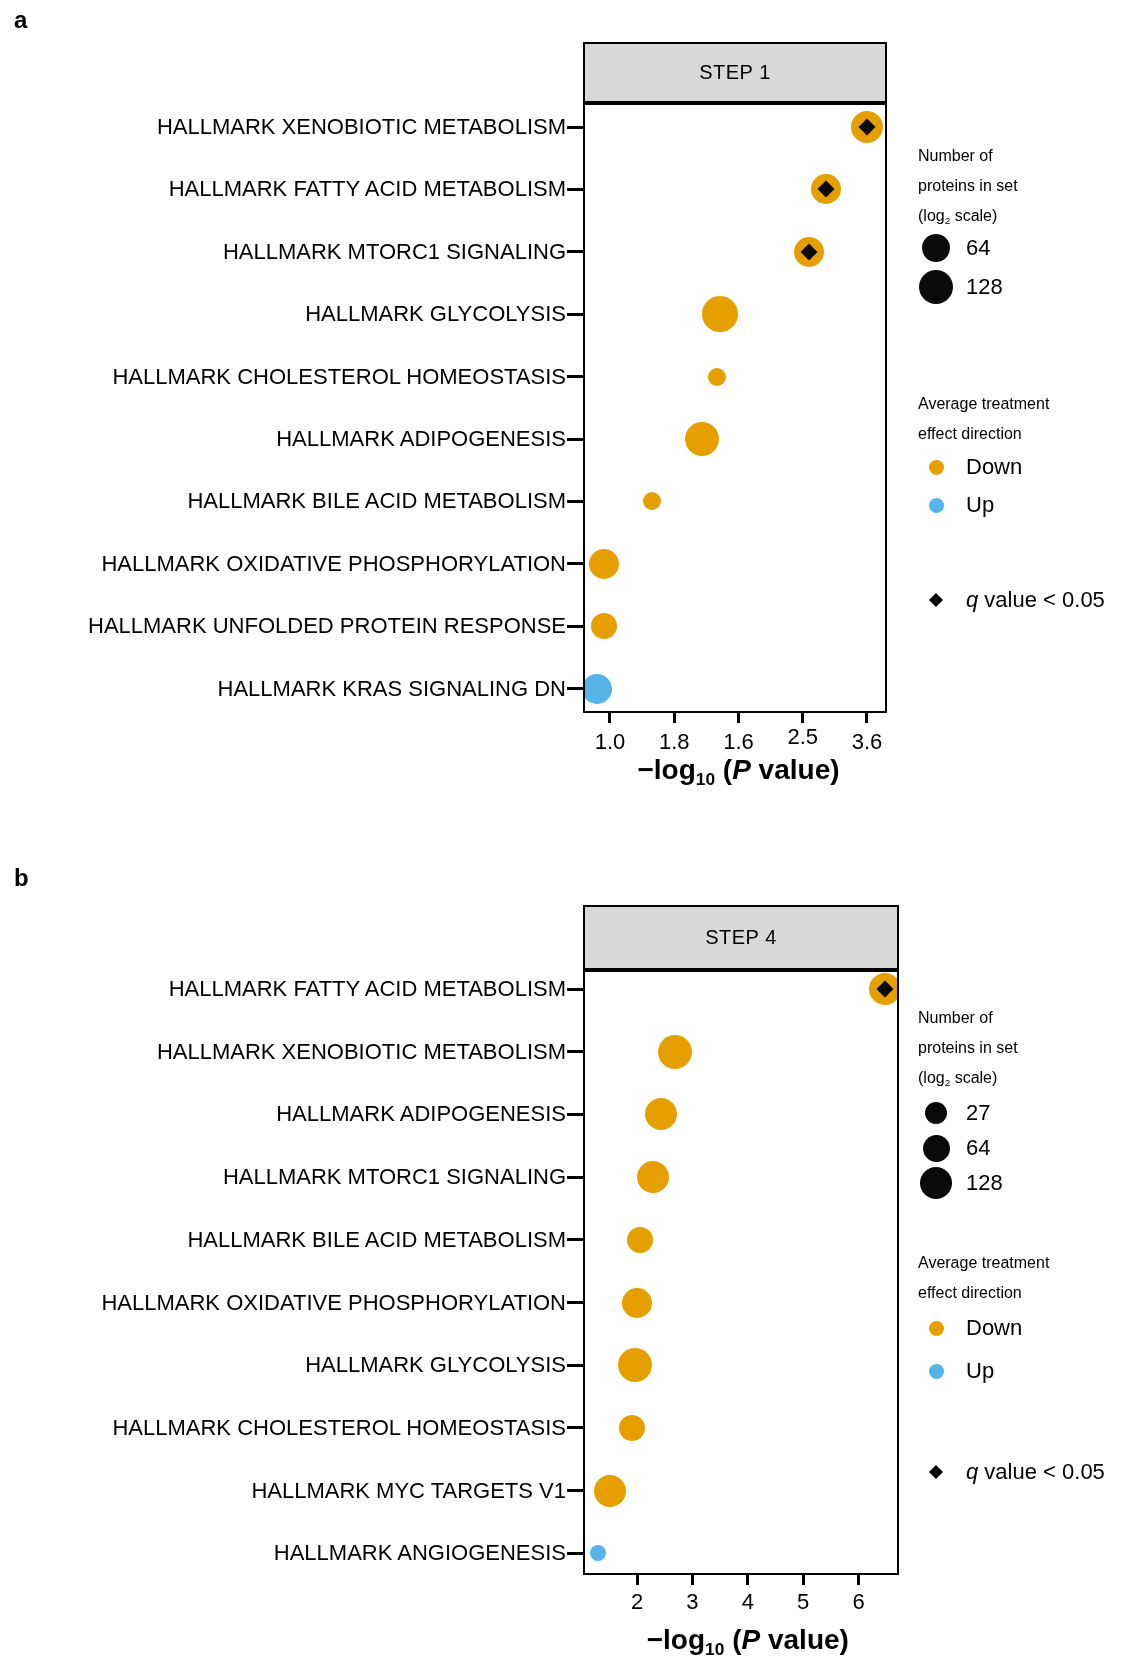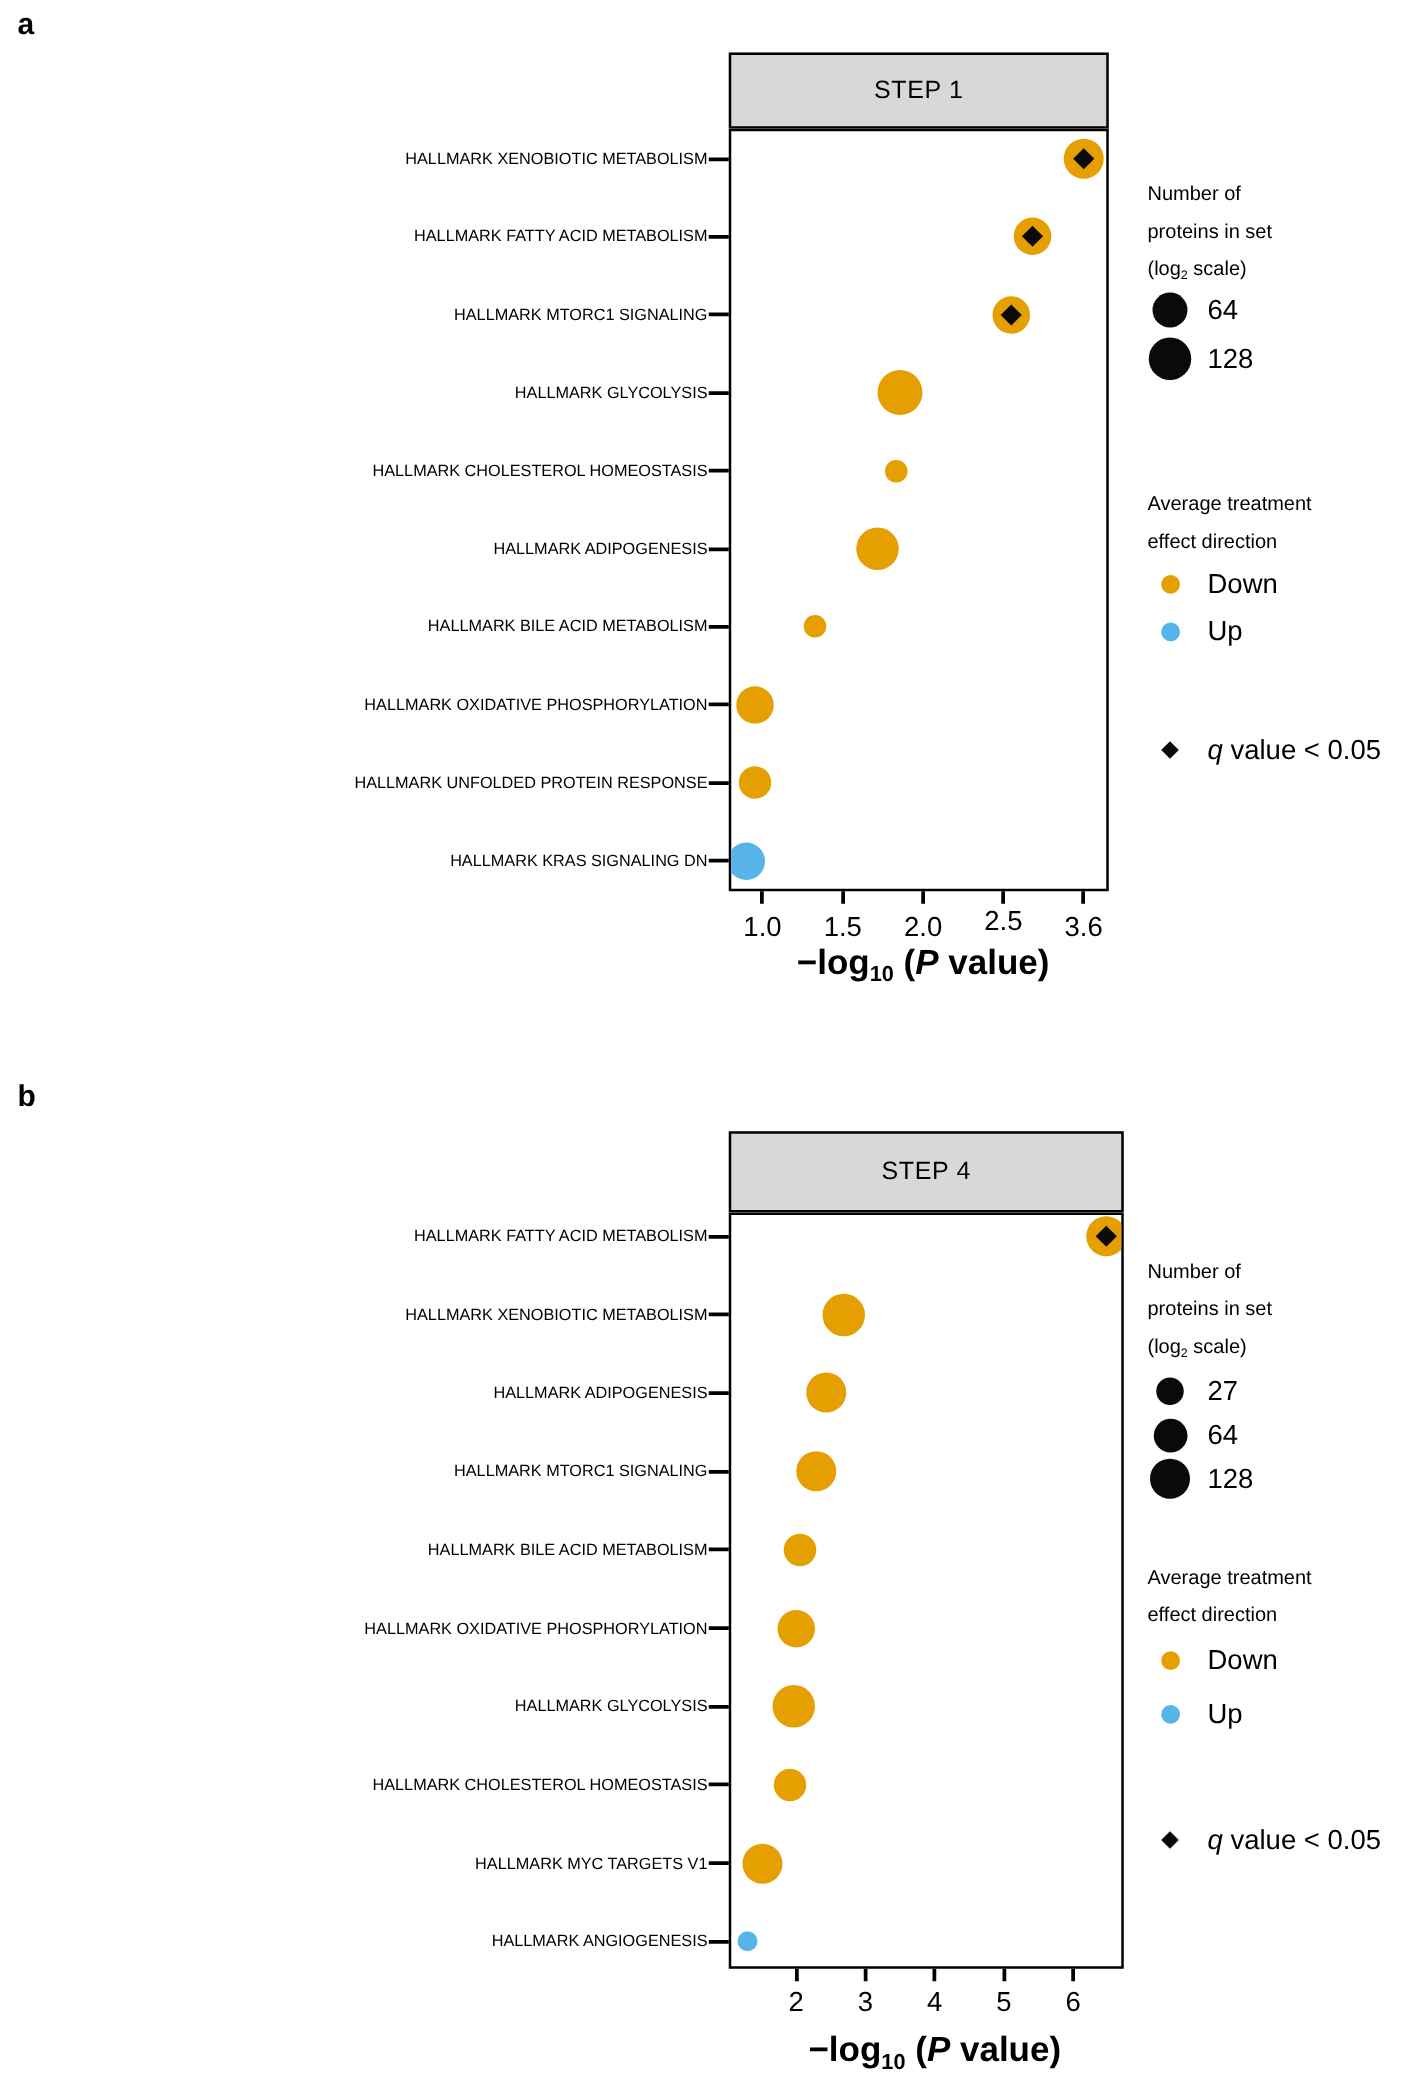--- a/index.html
+++ b/index.html
@@ -13,21 +13,21 @@
   #letter-b{left:14px;top:866px;}
   .hdr{
     position:absolute;background:#d8d8d8;border:2px solid #000;box-sizing:border-box;
     display:flex;align-items:center;justify-content:center;font-size:20px;letter-spacing:.5px;
   }
   .plotbox{
     position:absolute;border:2px solid #000;border-top:2px solid #000;box-sizing:border-box;
     background:#fff;overflow:hidden;
   }
   .cat-label{
-    position:absolute;font-size:13px;line-height:24px;white-space:nowrap;
+    position:absolute;font-size:22px;line-height:24px;white-space:nowrap;
     transform:translateY(-50%);text-align:right;
   }
   .cat-tick{position:absolute;height:3px;background:#000;}
   .dot{position:absolute;border-radius:50%;}
   .dot-diamond{
     position:absolute;left:50%;top:50%;width:12px;height:12px;background:#0a0a0a;
     transform:translate(-50%,-50%) rotate(45deg);
   }
   .x-tick{position:absolute;width:3px;height:10px;background:#000;}
   .x-tick-label{
@@ -92,23 +92,23 @@
     <div class="cat-tick" style="left: 567px; top: 499.9px; width: 16px;"></div>
     <div class="cat-label" style="right: 566px; top: 563.8px;">HALLMARK OXIDATIVE PHOSPHORYLATION</div>
     <div class="cat-tick" style="left: 567px; top: 562.3px; width: 16px;"></div>
     <div class="cat-label" style="right: 566px; top: 626.2px;">HALLMARK UNFOLDED PROTEIN RESPONSE</div>
     <div class="cat-tick" style="left: 567px; top: 624.7px; width: 16px;"></div>
     <div class="cat-label" style="right: 566px; top: 688.6px;">HALLMARK KRAS SIGNALING DN</div>
     <div class="cat-tick" style="left: 567px; top: 687.1px; width: 16px;"></div>
     <div class="x-tick" style="left: 608.482px; top: 713px;"></div>
     <div class="x-tick-label" style="left: 609.982px; top: 730px;">1.0</div>
     <div class="x-tick" style="left: 672.726px; top: 713px;"></div>
-    <div class="x-tick-label" style="left: 674.226px; top: 730px;">1.5</div>
+    <div class="x-tick-label" style="left: 674.226px; top: 730px;">1.8</div>
     <div class="x-tick" style="left: 736.969px; top: 713px;"></div>
-    <div class="x-tick-label" style="left: 738.469px; top: 730px;">2.0</div>
+    <div class="x-tick-label" style="left: 738.469px; top: 730px;">1.6</div>
     <div class="x-tick" style="left: 801.213px; top: 713px;"></div>
     <div class="x-tick-label" style="left: 802.713px; top: 725px;">2.5</div>
     <div class="x-tick" style="left: 865.456px; top: 713px;"></div>
     <div class="x-tick-label" style="left: 866.956px; top: 730px;">3.6</div>
     <div class="axis-title" style="left: 738.469px; top: 757px;"><span>−log</span><span class="sub">10</span><span> (</span><span class="ital">P</span><span> value)</span></div>
     <div class="legend-title" style="left: 918px; top: 141px;">
       <div><span>Number of</span></div>
       <div><span>proteins in set</span></div>
       <div><span>(log</span><span class="sub">2</span><span> scale)</span></div>
     </div>

